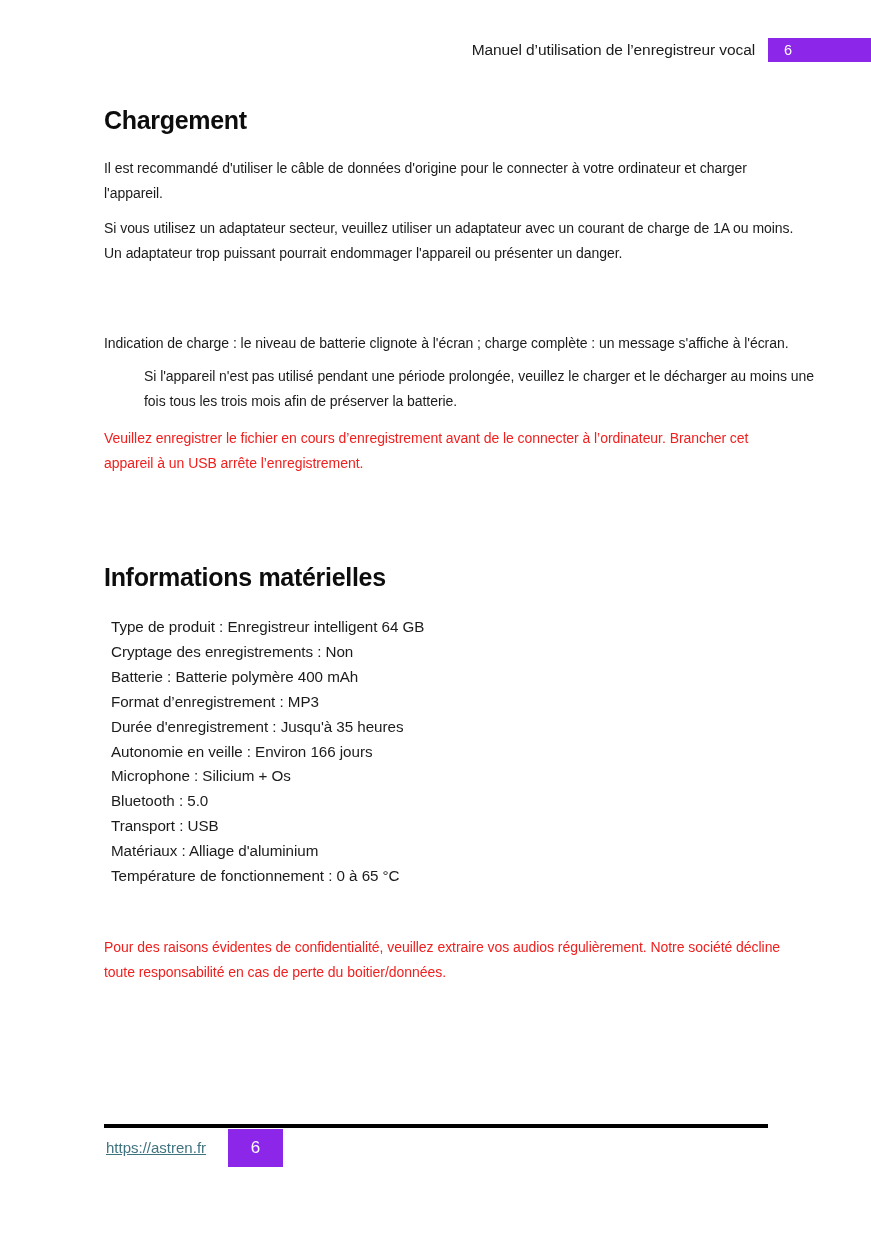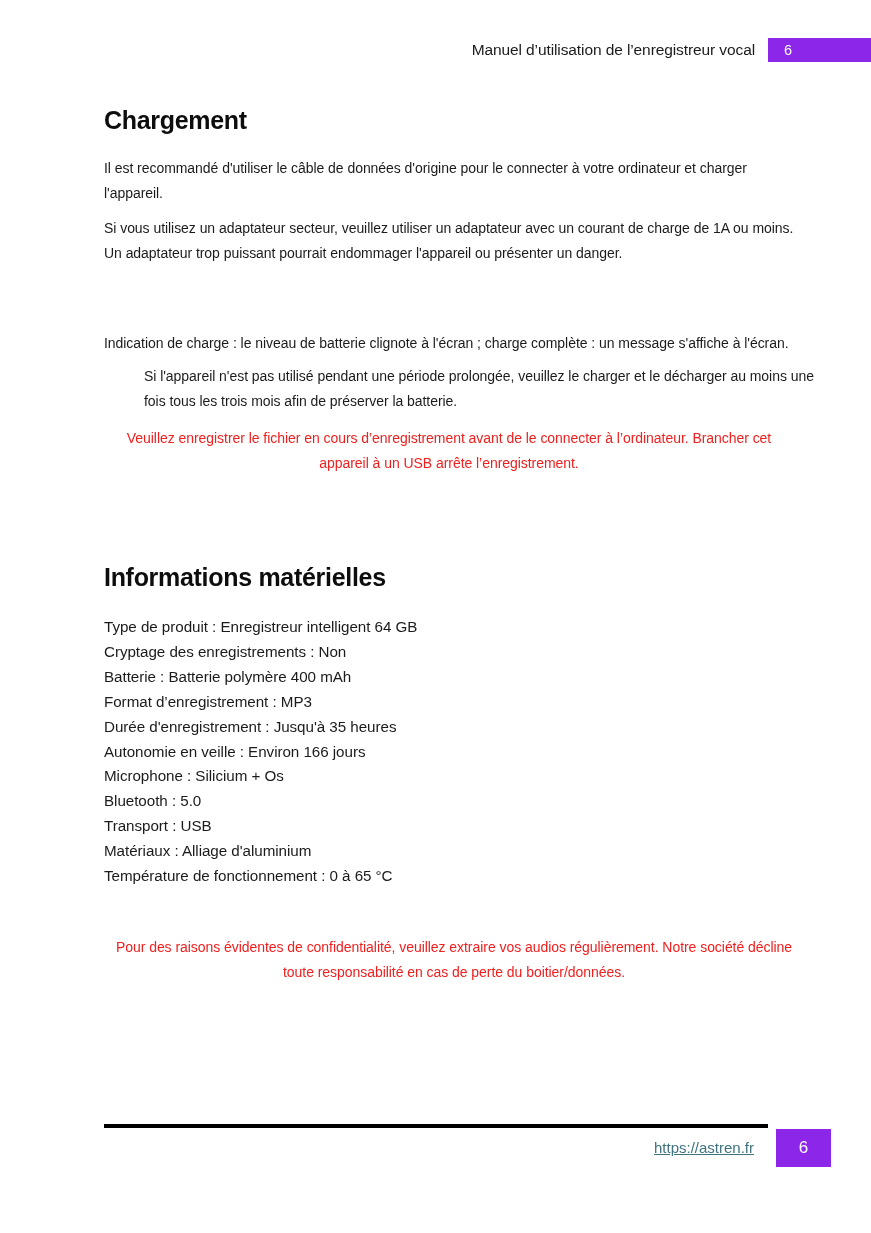--- a/index.html
+++ b/index.html
@@ -72,65 +72,65 @@
     letter-spacing: -0.05px;
   }
   .para-block { position: absolute; left: 0; width: 690px; }
   #para-1 { top: 156px; }
   #para-2 { top: 216px; }
   #para-3 { top: 303px; margin-top: 28px; }
   #para-4 { top: 364px; margin-left: 40px; }
   #warn-1 { top: 426px; }
   #warn-2 { top: 935px; width: 700px; }
 
-  .warn p.para { color: #F0201F; text-align: center; }
+  .warn p.para { color: #F0201F; }
 
   
   .spec-list {
     position: absolute;
     top: 615px;
     left: 0;
     width: 600px;
     list-style: none;
     margin: 0;
     padding: 0;
   }
   .spec-list li {
     font-size: 15.2px;
     line-height: 24.9px;
     color: #1b1b1b;
     letter-spacing: -0.05px;
     white-space: nowrap;
+    margin-left: 7px;
   }
 
   
   .page-footer {
     position: absolute;
     left: 104px;
     right: 0;
     top: 1124px;
     height: 54px;
   }
   .footer-rule {
     position: absolute;
     left: 0;
     top: 0;
     width: 664px;
     height: 4px;
     background: #000000;
   }
   .footer-row {
     position: absolute;
-    left: 8px;
+    left: 2px;
     top: 5px;
     width: 719px;
     height: 38px;
     display: flex;
     align-items: stretch;
-    justify-content: flex-end;
   }
   .footer-link {
     font-size: 15px;
     line-height: 38px;
     color: #3F7380;
     text-decoration: underline;
     padding-right: 22px;
     white-space: nowrap;
   }
   .footer-badge {

